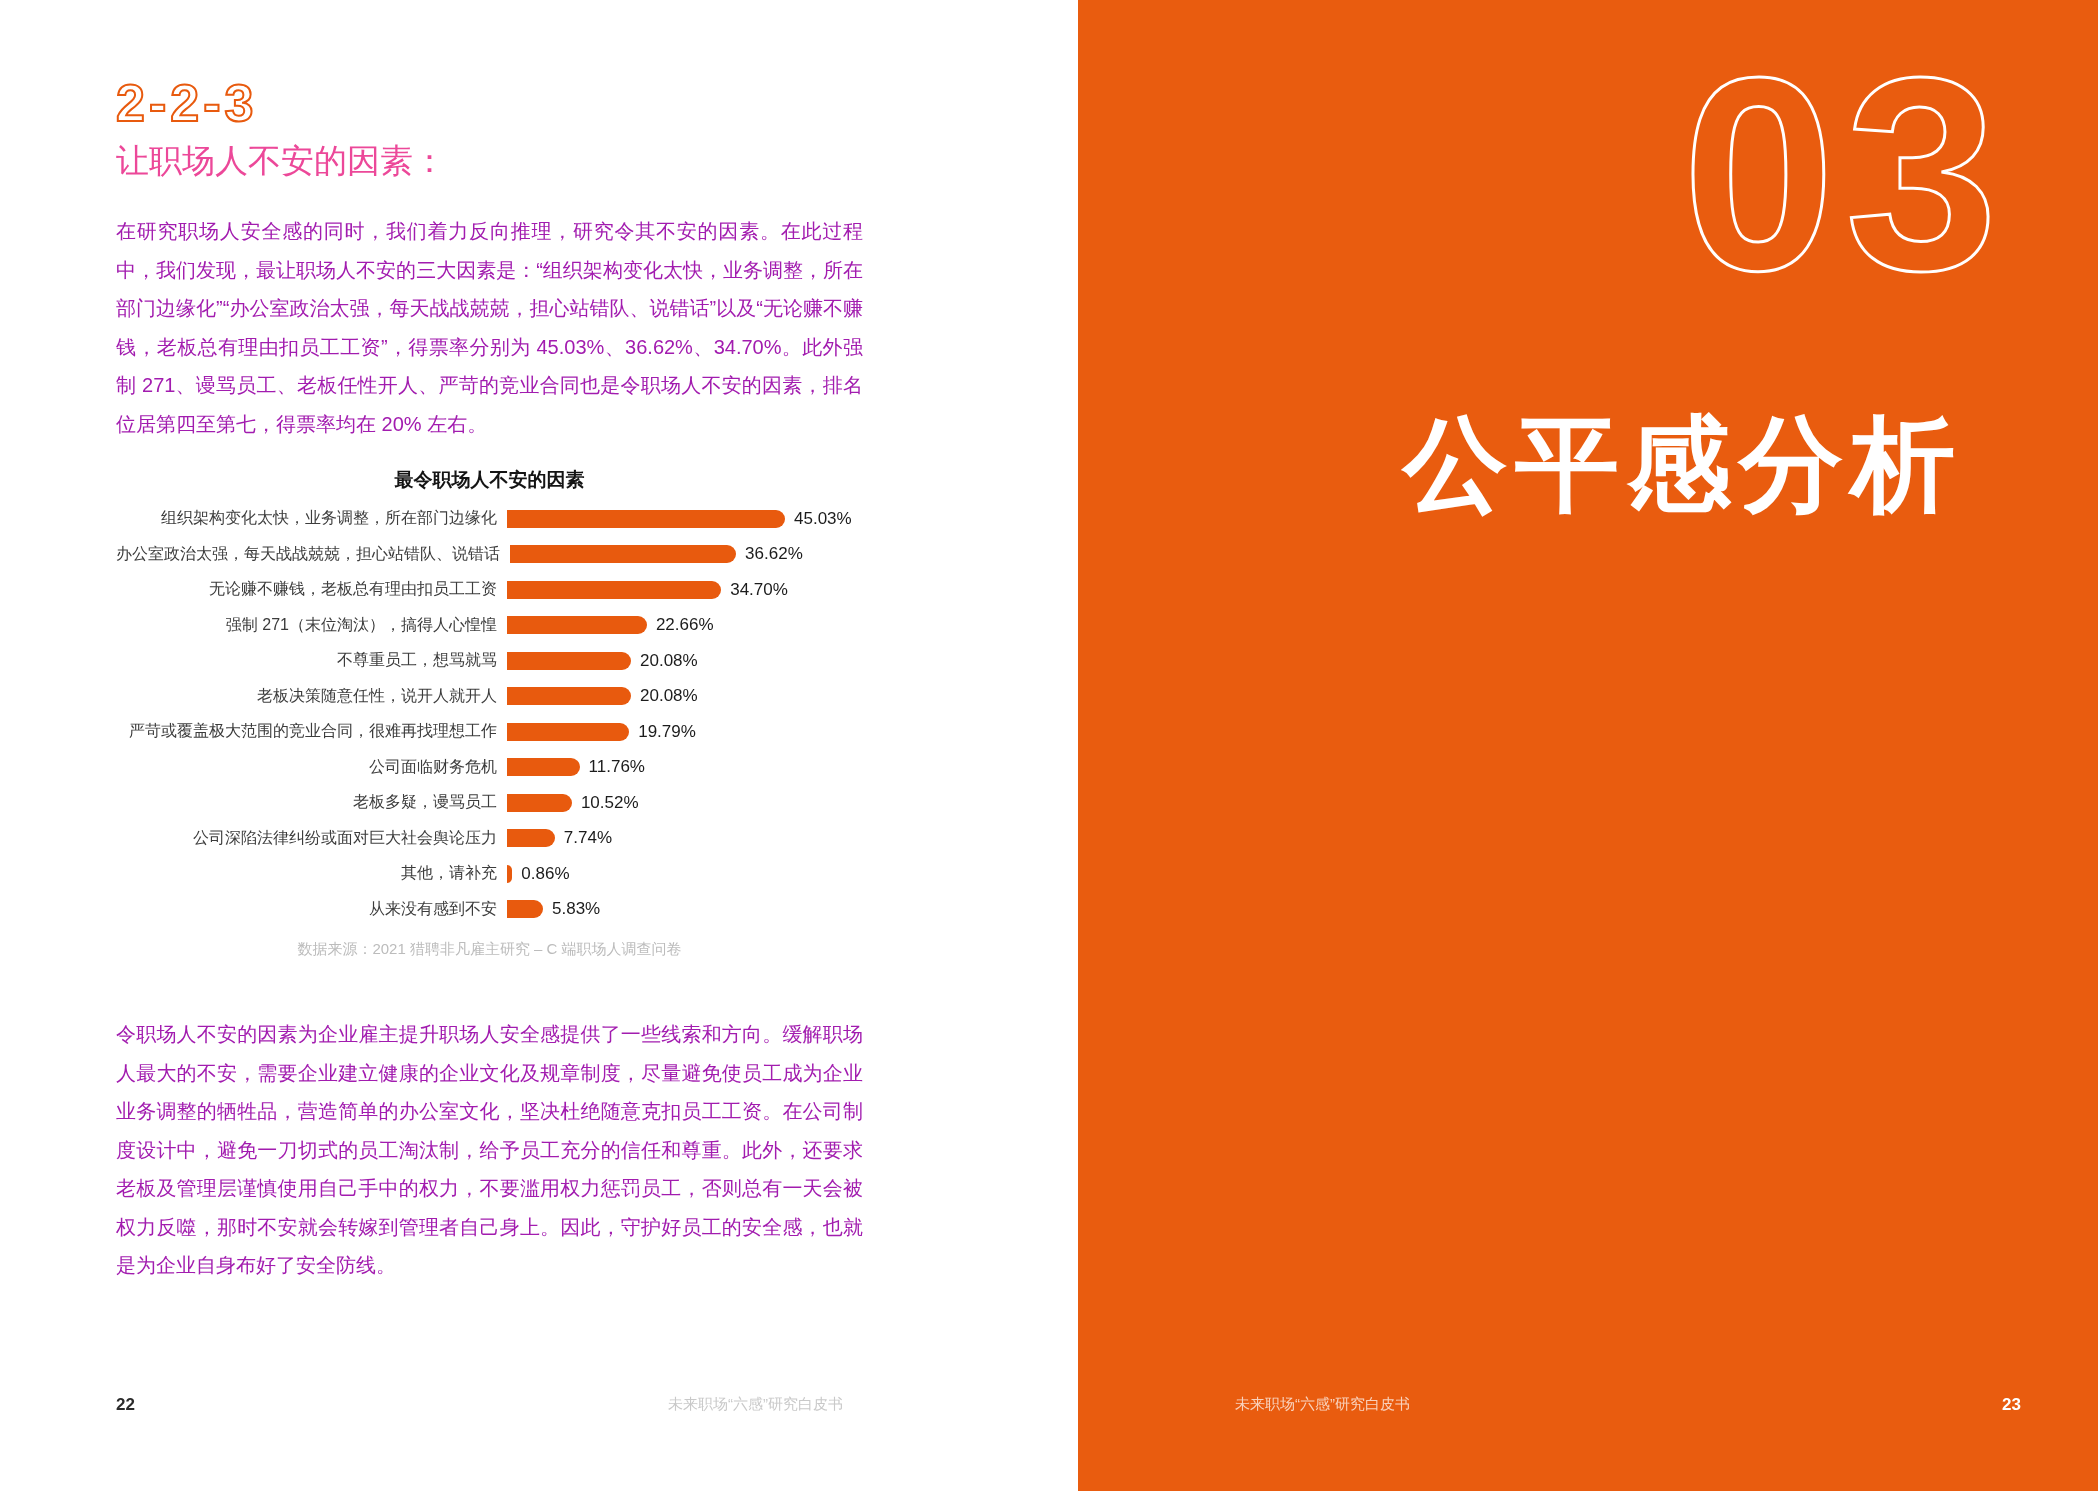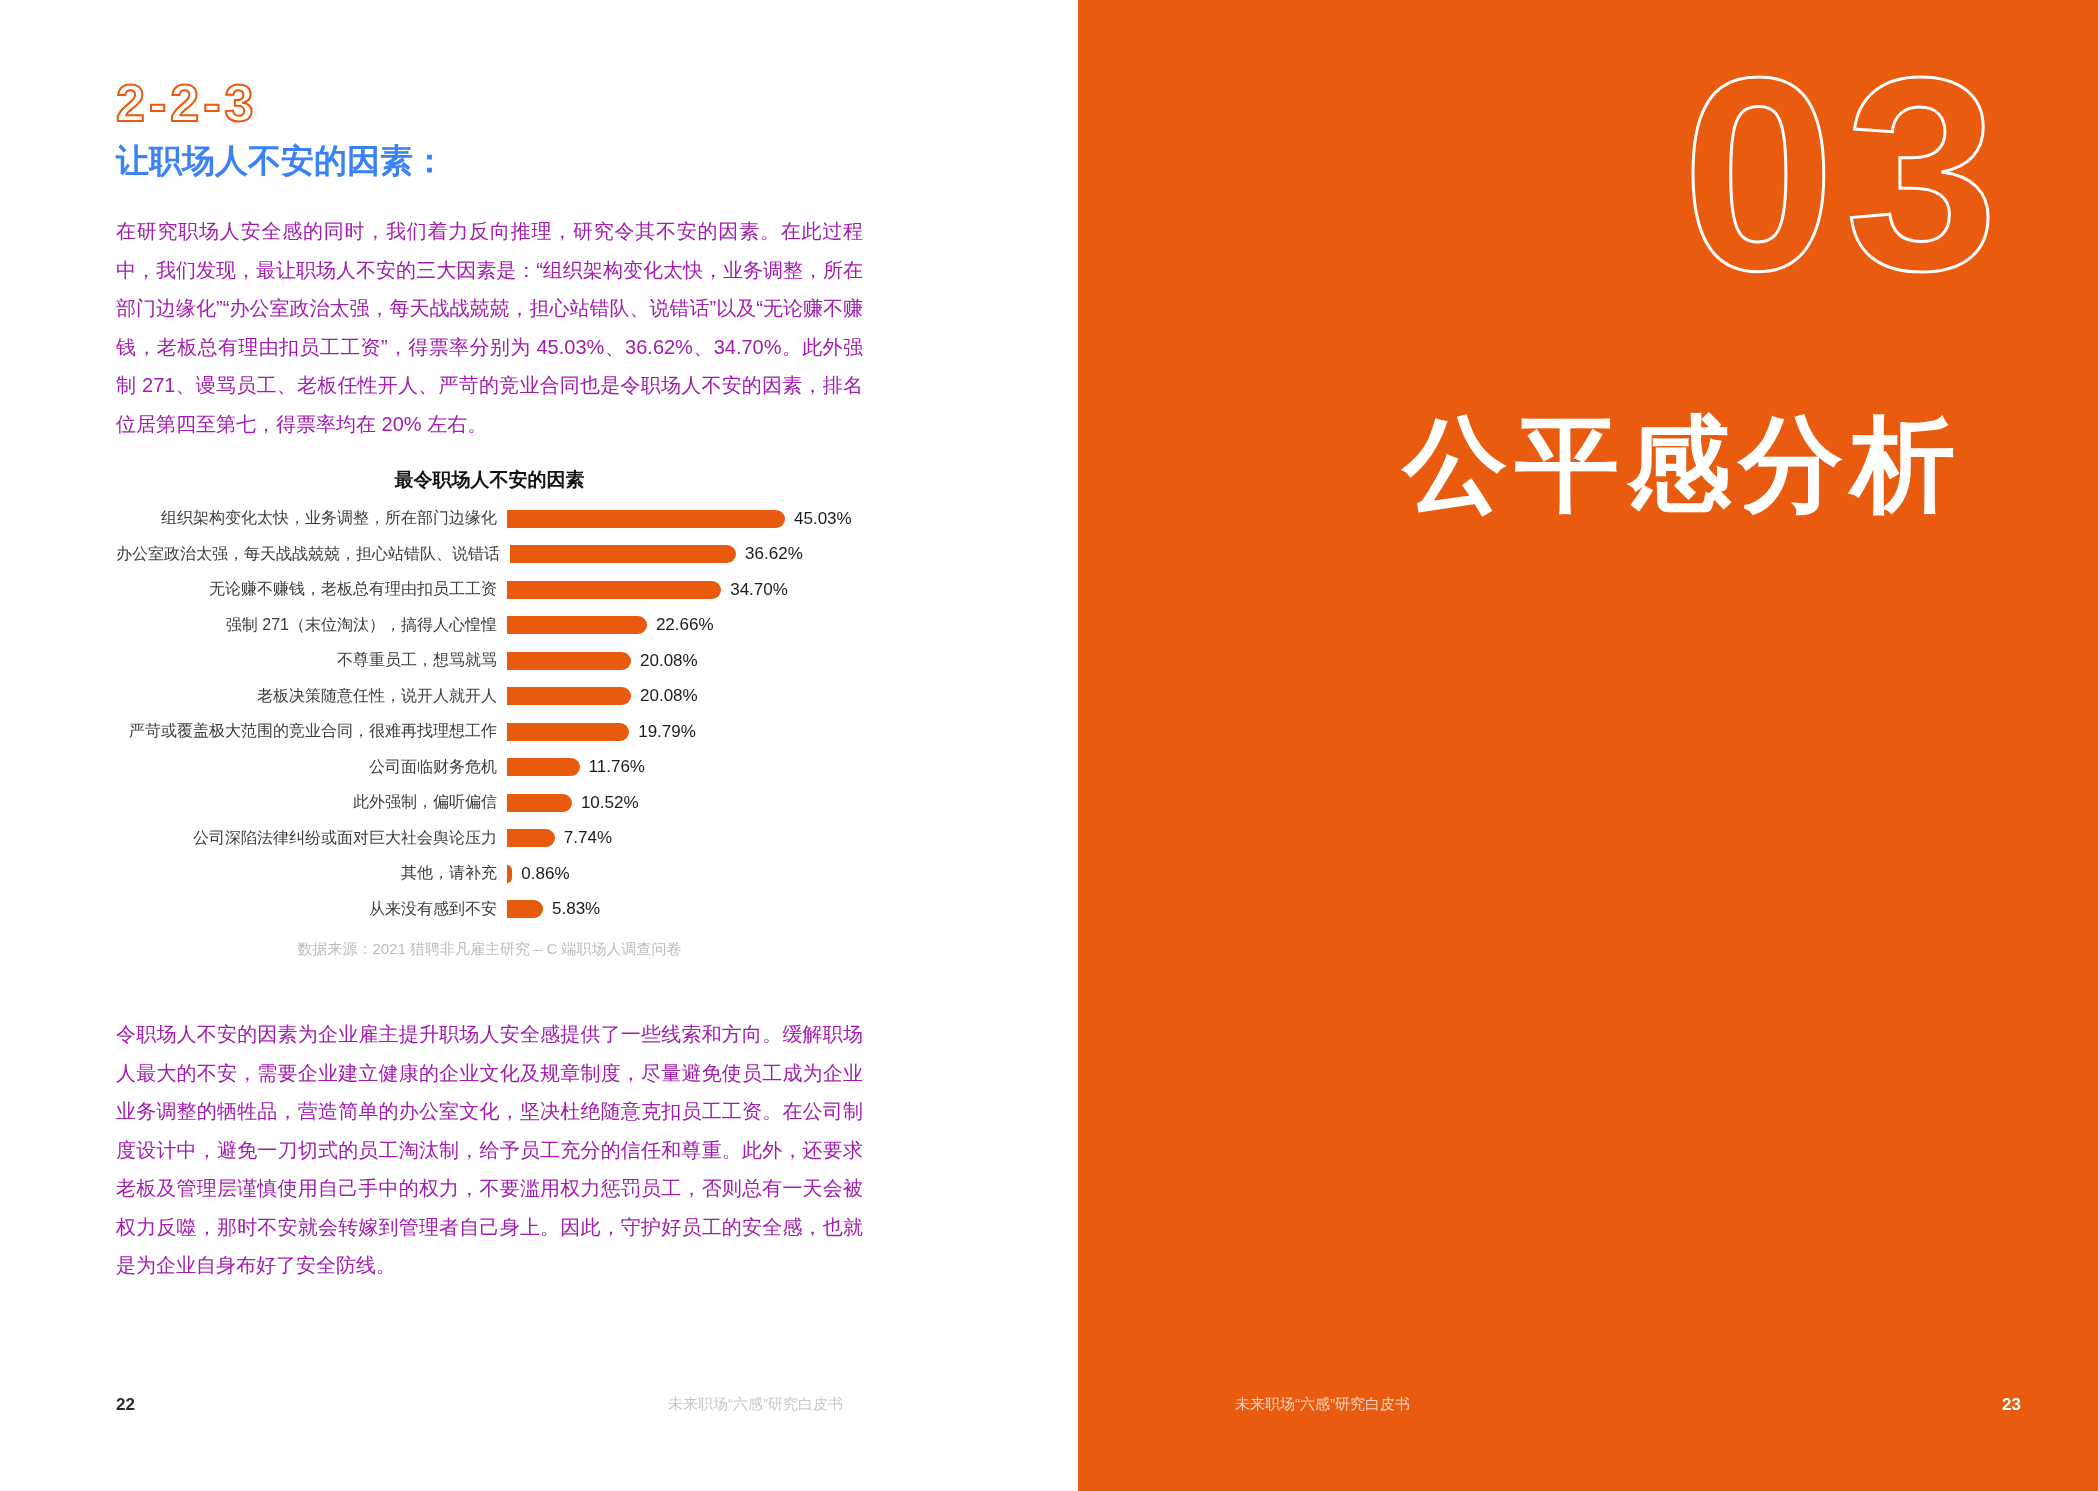--- a/index.html
+++ b/index.html
@@ -29,23 +29,23 @@
     font-size: 52px;
     font-weight: 800;
     letter-spacing: 4px;
     line-height: 58px;
     color: transparent;
     -webkit-text-stroke: 2px var(--orange, #E85A0E);
   }
   .page-heading {
     margin-top: 6px;
     font-size: 33px;
-    font-weight: 700;
+    font-weight: 400;
     line-height: 46px;
-    color: #3b82f6;
+    color: #ec4899;
   }
   .body-par {
     font-size: 20px;
     line-height: 38.5px;
     color: #a21caf;
     text-align: justify;
   }
   .par-1 { margin-top: 28px; }
   .par-2 { margin-top: 56px; }
 
@@ -196,21 +196,21 @@
               <span class="chart-cat">严苛或覆盖极大范围的竞业合同，很难再找理想工作</span>
               <span class="chart-bar" style="width: 122.2px; background: rgb(232, 90, 14);"></span>
               <span class="chart-val">19.79%</span>
             </div>
             <div class="chart-row">
               <span class="chart-cat">公司面临财务危机</span>
               <span class="chart-bar" style="width: 72.6px; background: rgb(232, 90, 14);"></span>
               <span class="chart-val">11.76%</span>
             </div>
             <div class="chart-row">
-              <span class="chart-cat">此外强制，偏听偏信</span>
+              <span class="chart-cat">老板多疑，谩骂员工</span>
               <span class="chart-bar" style="width: 64.9px; background: rgb(232, 90, 14);"></span>
               <span class="chart-val">10.52%</span>
             </div>
             <div class="chart-row">
               <span class="chart-cat">公司深陷法律纠纷或面对巨大社会舆论压力</span>
               <span class="chart-bar" style="width: 47.8px; background: rgb(232, 90, 14);"></span>
               <span class="chart-val">7.74%</span>
             </div>
             <div class="chart-row">
               <span class="chart-cat">其他，请补充</span>

